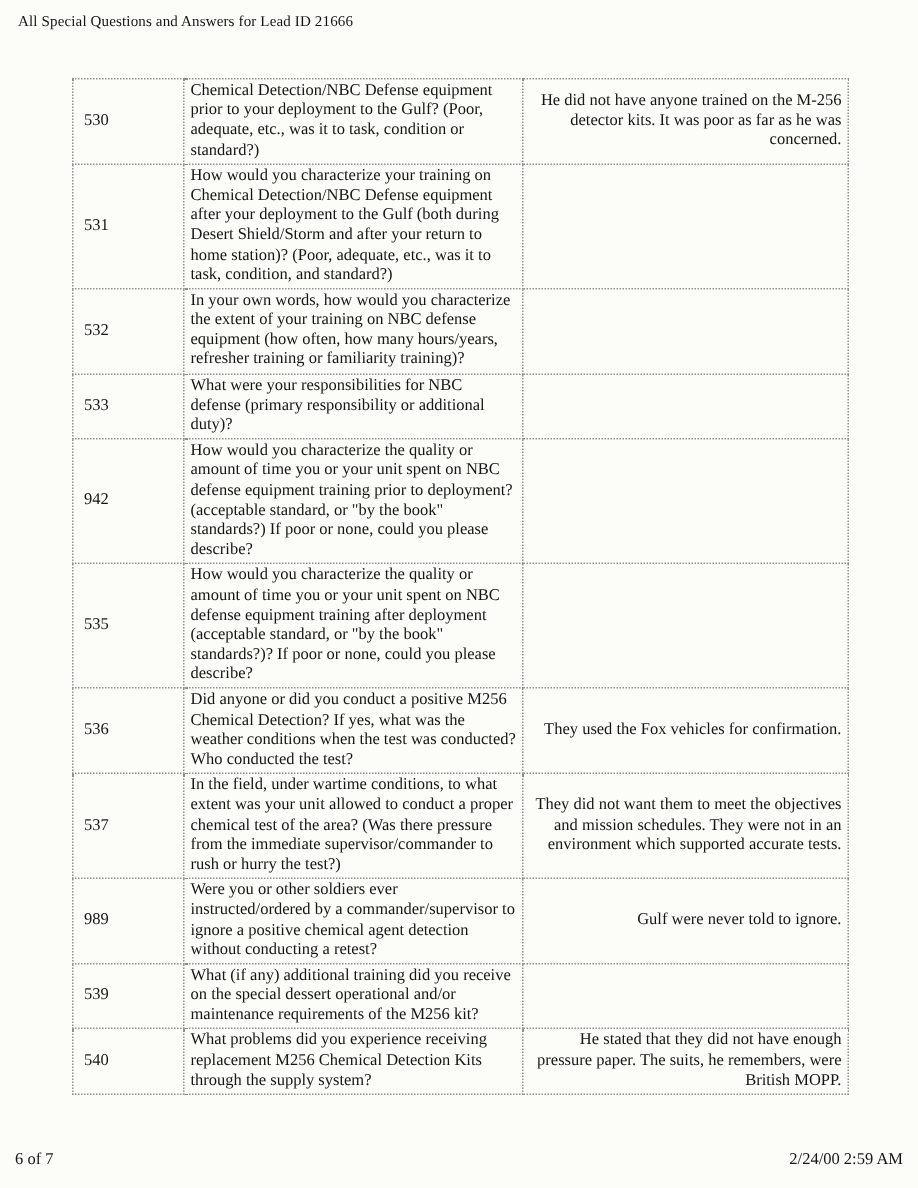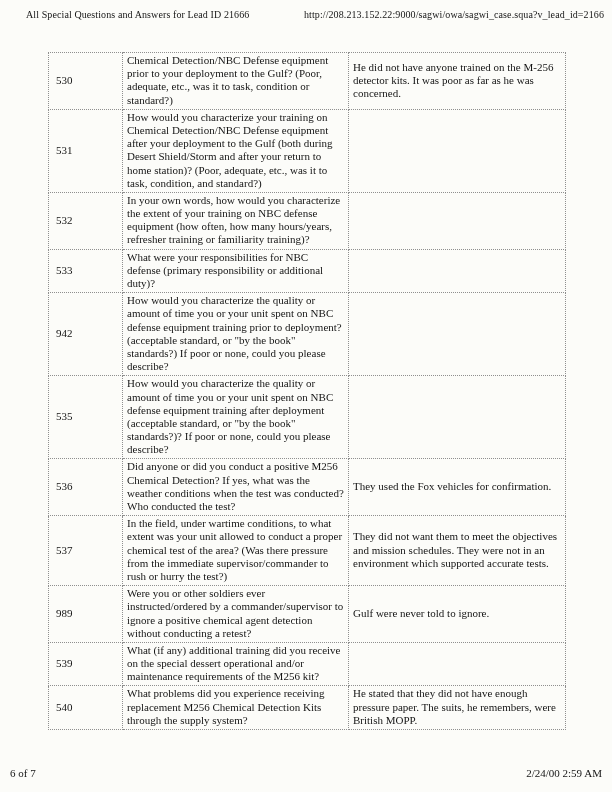--- a/index.html
+++ b/index.html
@@ -14,21 +14,21 @@
   .page {
     position: relative;
     width: 612px;
     height: 792px;
     overflow: hidden;
     background: #fcfcf9;
   }
   .header {
     position: absolute;
     top: 9px;
-    left: 26px;
+    left: 12px;
     right: 8px;
     display: flex;
     justify-content: space-between;
     align-items: baseline;
     font-size: 10px;
     white-space: nowrap;
     gap: 16px;
   }
   .header-title { letter-spacing: 0.1px; }
   .header-url { letter-spacing: 0.1px; }
@@ -52,39 +52,39 @@
     vertical-align: middle;
     padding-left: 7px;
   }
   td.q-cell {
     width: 226px;
     vertical-align: middle;
   }
   td.a-cell {
     width: 217px;
     vertical-align: middle;
+    text-align: right;
   }
   .footer {
     position: absolute;
     left: 10px;
     right: 10px;
     bottom: 13px;
     display: flex;
     justify-content: space-between;
     font-size: 11px;
   }
 </style>
 </head>
 <body>
 
 <div class="page">
 
   <div class="header">
     <span class="header-title">All Special Questions and Answers for Lead ID 21666</span>
-    <span class="header-url">http://208.213.152.22:9000/sagwi/owa/sagwi_case.squa?v_lead_id=2166</span>
   </div>
 
   <table class="qa-table">
     <tbody>
     <tr>
       <td class="id-cell">530</td>
       <td class="q-cell">Chemical Detection/NBC Defense equipment prior to your deployment to the Gulf? (Poor, adequate, etc., was it to task, condition or standard?)</td>
       <td class="a-cell">He did not have anyone trained on the M-256 detector kits. It was poor as far as he was concerned.</td>
     </tr>
 

